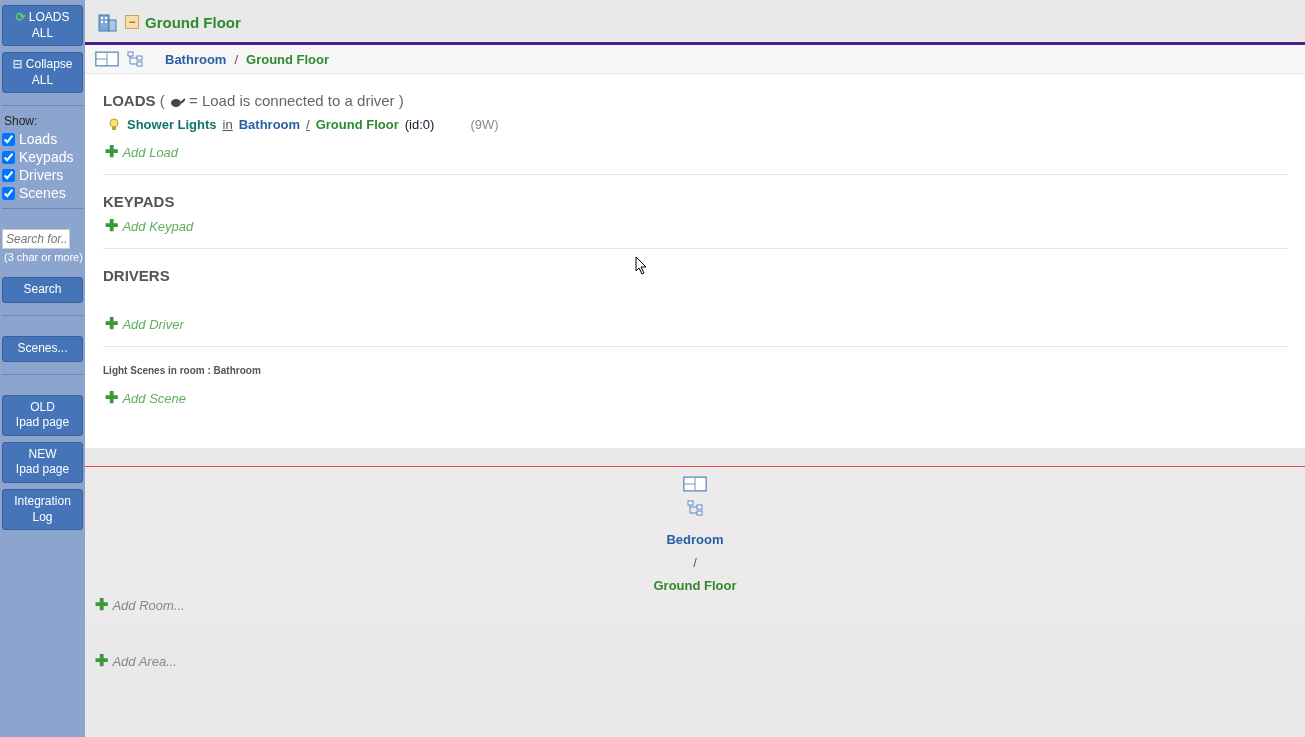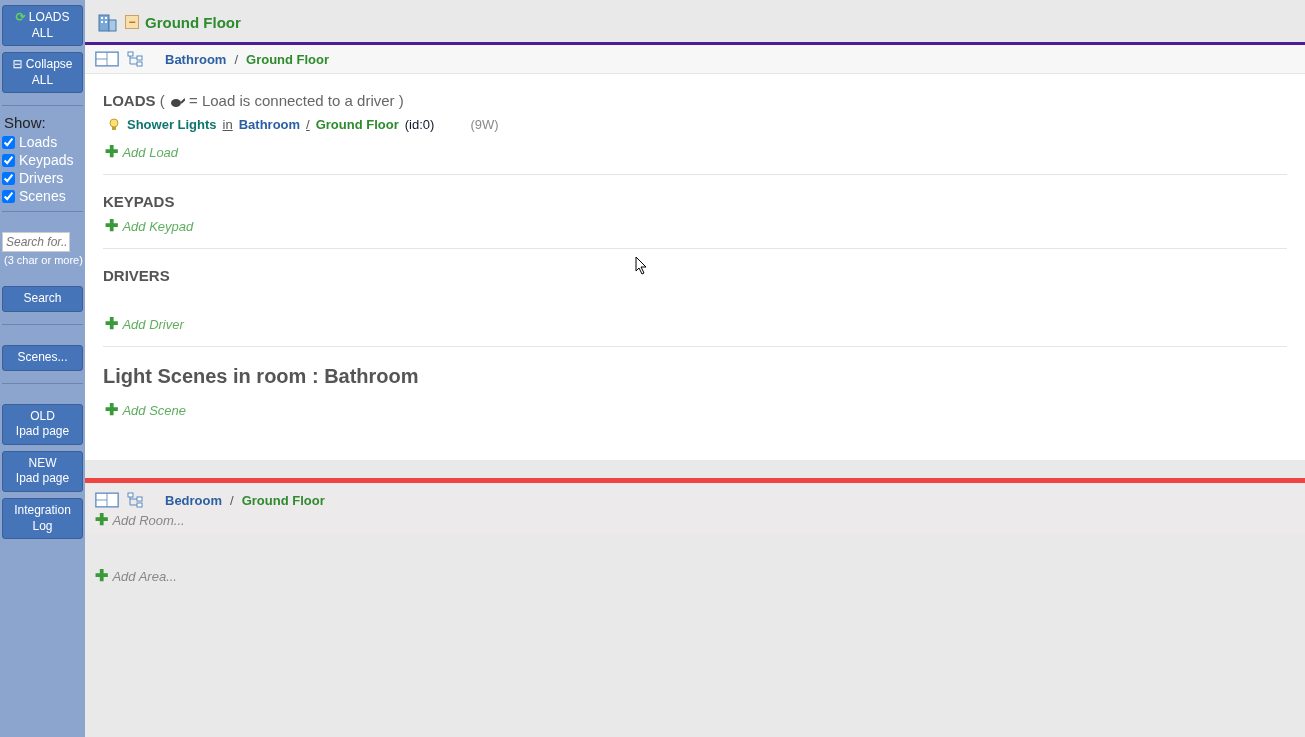--- a/index.html
+++ b/index.html
@@ -33,21 +33,21 @@
     cursor: pointer;
     margin-bottom: 6px;
     line-height: 1.3;
   }
   .divider {
     border-top: 1px solid #6b86b3;
     margin: 6px 0;
   }
   .show-label {
     color: #222;
-    font-size: 15px;
+    font-size: 12px;
     padding: 2px 0 2px 2px;
   }
   .check-row {
     display: flex;
     align-items: center;
     gap: 4px;
     padding: 1px 0;
     color: #fff;
     font-size: 14px;
     cursor: pointer;
@@ -114,21 +114,21 @@
   .slash { color:#555; }
   .room-body {
     padding: 18px 18px 10px 18px;
   }
   .section-title {
     font-weight:bold;
     color:#555;
     font-size:15px;
     margin-bottom:6px;
   }
-  .section-title.small { font-size:20px; }
+  .section-title.small { font-size:10px; }
   .hint-text { color:#666; font-weight:normal; font-size:15px; }
   .load-row {
     display:flex;
     align-items:center;
     gap:6px;
     padding: 2px 0 10px 4px;
     font-size:13px;
   }
   .bulb { width:14px; height:14px; }
   .load-name { color:#0f766e; font-weight:bold; }
@@ -145,25 +145,26 @@
     font-style:italic;
     font-size:13px;
     cursor:pointer;
     padding: 2px 0 8px 2px;
   }
   .plus-icon { color:#3a9a3a; font-weight:bold; font-size:16px; font-style:normal; line-height:1;}
   .section { border-bottom:1px solid #e5e5e5; padding-bottom:6px; margin-bottom:18px;}
   .section:last-child { border-bottom:none; }
   .room-header2 {
     display:flex;
-    align-items:flex-end;
+    align-items:center;
     gap:8px;
     padding: 9px 10px 4px 10px;
     background:#eceaeb;
-    border-top:5px solid #ef4444;
+    border-top:1px solid #ef4444;
+    flex-direction:column;
   }
   .add-under {
     display:flex;
     align-items:center;
     gap:4px;
     color:#888;
     font-style:italic;
     font-size:13px;
     cursor:pointer;
     padding: 0 0 6px 10px;
@@ -207,21 +208,21 @@
       <span>Drivers</span>
     </label>
   <label class="check-row">
       <input type="checkbox" checked="" style="">
       <span>Scenes</span>
     </label>
   <div class="divider"></div>
   <div class="spacer"></div>
   <input class="search-input" type="text" placeholder="Search for..." style="">
   <div class="search-hint">(3 char or more)</div>
-  <div class="btn-blue" style="margin-top:16px">Search</div>
+  <div class="btn-blue" style="margin-top:10px">Search</div>
   <div class="divider"></div>
   <div class="spacer"></div>
   <div class="btn-blue">Scenes...</div>
   <div class="divider"></div>
   <div class="spacer"></div>
   <div class="btn-blue" style="white-space:pre-line">OLD
 Ipad page</div>
   <div class="btn-blue" style="white-space:pre-line">NEW
 Ipad page</div>
   <div class="btn-blue" style="white-space:pre-line">Integration Log</div>

